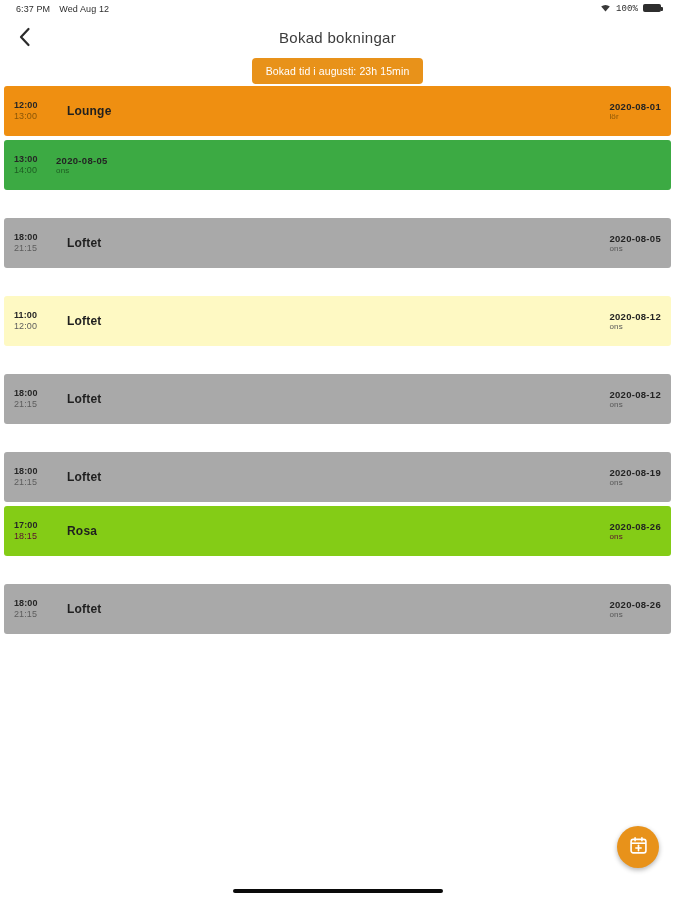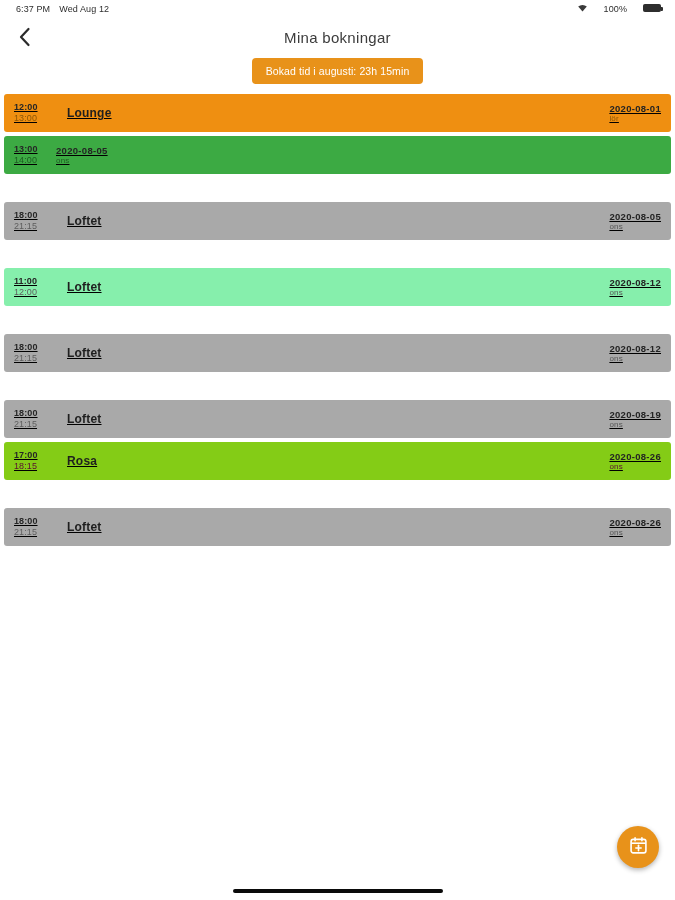--- a/index.html
+++ b/index.html
@@ -22,21 +22,21 @@
     height: 18px;
     display: flex;
     align-items: center;
     justify-content: space-between;
     padding: 0 14px 0 16px;
     font-size: 9px;
     color: #2e2e2e;
     letter-spacing: 0.1px;
   }
   .status-left { display: flex; align-items: center; gap: 9px; }
-  .status-right { display: flex; align-items: flex-start; gap: 16px; }
+  .status-right { display: flex; align-items: flex-start; gap: 5px; font-family: Liberation Mono, monospace; }
   .wifi-glyph { display: inline-block; line-height: 1; font-size: 9px; color: #3a3a3a; }
   .battery {
     position: relative;
     width: 18px; height: 8px;
     border: 1px solid #2e2e2e;
     border-radius: 1.5px;
     background: #2e2e2e;
   }
   .battery::after {
     content: "";
@@ -71,21 +71,21 @@
     font-weight: 400;
     color: #3c3c3c;
     letter-spacing: 0.3px;
   }
 
   
   .badge-wrap {
     display: flex;
     justify-content: center;
     margin-top: 2px;
-    margin-bottom: 10px;
+    margin-bottom: 2px;
   }
   .summary-badge {
     background: #e8921a;
     color: #ffffff;
     font-size: 10.5px;
     font-weight: 500;
     padding: 7px 14px;
     border-radius: 4px;
     letter-spacing: 0.1px;
     border: none;
@@ -95,28 +95,27 @@
 
   
   .booking-list {
     padding: 0 4px;
     display: flex;
     flex-direction: column;
     gap: 4px;
   }
   .booking-row {
     position: relative;
-    height: 38px;
+    height: 50px;
     border-radius: 3px;
     display: flex;
     align-items: center;
     padding: 0 8px 0 10px;
     cursor: pointer;
     overflow: hidden;
-    text-decoration: underline;
   }
   .row-times {
     width: 42px;
     flex: 0 0 42px;
     line-height: 1.18;
   }
   .time-start {
     font-size: 9px;
     font-weight: 700;
     color: #262626;
@@ -214,21 +213,21 @@
   </div>
 
   <div class="navbar">
     <button class="back-btn">
       <span>
         <svg width="13" height="20" viewBox="0 0 13 20">
           <path d="M10.5 2 L3 10 L10.5 18" stroke="#2b2b2b" stroke-width="2.2" fill="none" stroke-linecap="round" stroke-linejoin="round"></path>
         </svg>
       </span>
     </button>
-    <div class="nav-title">Mina bokningar</div>
+    <div class="nav-title">Bokad bokningar</div>
   </div>
 
   <div class="badge-wrap">
     <button class="summary-badge">Bokad tid i augusti: 23h 15min</button>
   </div>
 
   <div class="booking-list">
       <div class="booking-row c-orange" style="background: rgb(239, 143, 17);">
         <div class="row-times">
           <div class="time-start">12:00</div>
@@ -254,21 +253,21 @@
         <div class="row-times">
           <div class="time-start">18:00</div>
           <div class="time-end">21:15</div>
         </div>
         <div class="row-name">Loftet</div>
         <div class="row-date">
           <div class="date-main">2020-08-05</div>
           <div class="date-weekday">ons</div>
         </div>
       </div>
-      <div class="booking-row c-grey" style="background: #86efac;">
+      <div class="booking-row c-grey" style="background: #fef9c3;">
         <div class="row-times">
           <div class="time-start">11:00</div>
           <div class="time-end">12:00</div>
         </div>
         <div class="row-name">Loftet</div>
         <div class="row-date">
           <div class="date-main">2020-08-12</div>
           <div class="date-weekday">ons</div>
         </div>
       </div>

